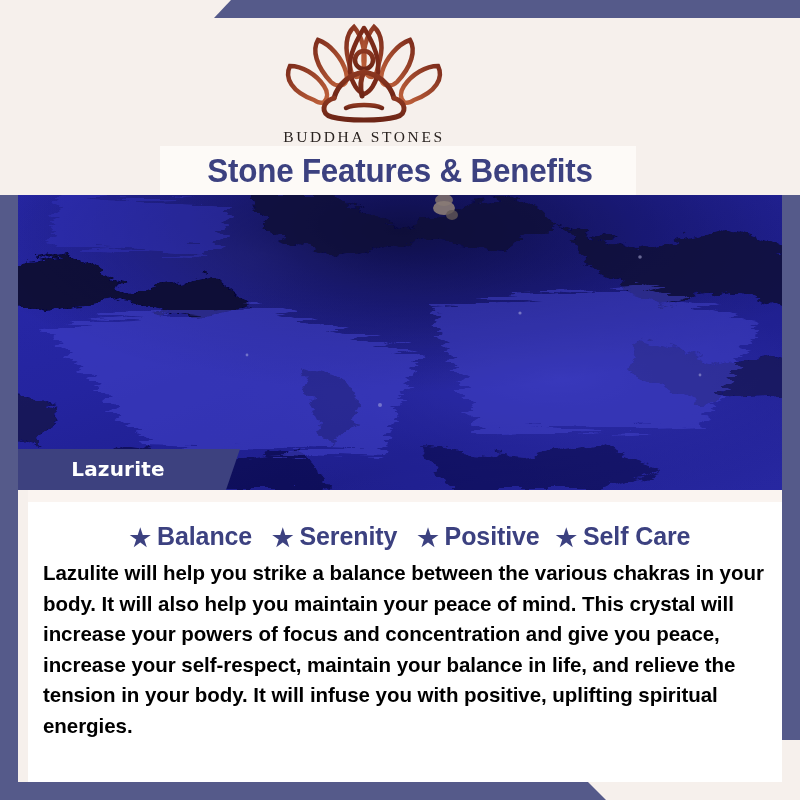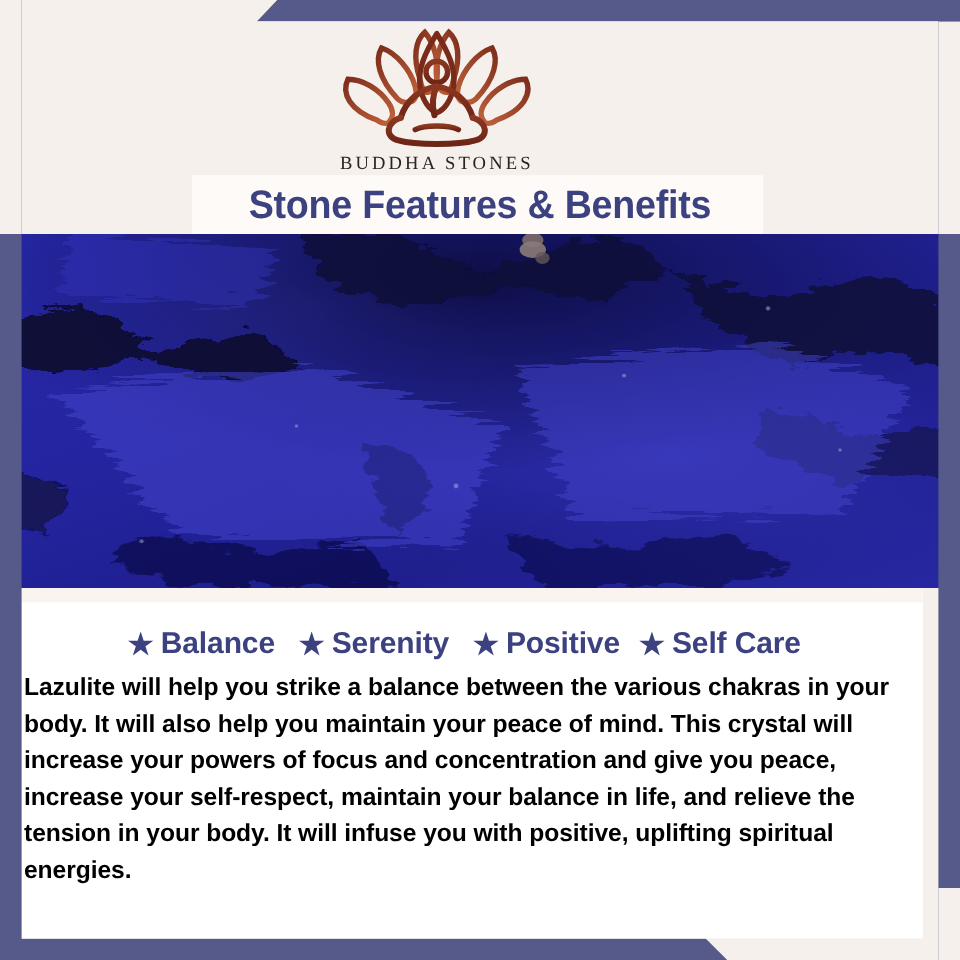--- a/index.html
+++ b/index.html
@@ -177,21 +177,21 @@
     font-family: "DejaVu Sans", sans-serif;
     font-weight: bold;
     font-size: 20px;
     letter-spacing: 0.2px;
   }
 
   
   .content {
     position: absolute;
     top: 490px;
-    left: 5px;
+    left: 28px;
     width: 764px;
     height: 292px;
     background: #ffffff;
     z-index: 3;
   }
   .content-topstrip {
     position: absolute;
     top: 0; left: 0;
     width: 764px;
     height: 12px;
@@ -368,20 +368,23 @@
 
         <path d="M70 86 C78 82 98 82 106 86" fill="none" stroke="url(#bod)" stroke-width="4.5" stroke-linecap="round"></path>
       </svg>
       <span class="logo-word">BUDDHA STONES</span>
     </div>
   </div>
 
   <div class="title-band"></div>
   <div class="title-text">Stone Features &amp; Benefits</div>
 
+  <div class="name-banner">
+    <span class="name-banner-label">Lazurite</span>
+  </div>
 
   <div class="content">
     <div class="content-topstrip"></div>
 
     <div class="keywords">
       <span class="kw">
         <span class="star">★</span><span class="kw-label">Balance</span>
       </span>
       <span class="kw">
         <span class="star">★</span><span class="kw-label">Serenity</span>

